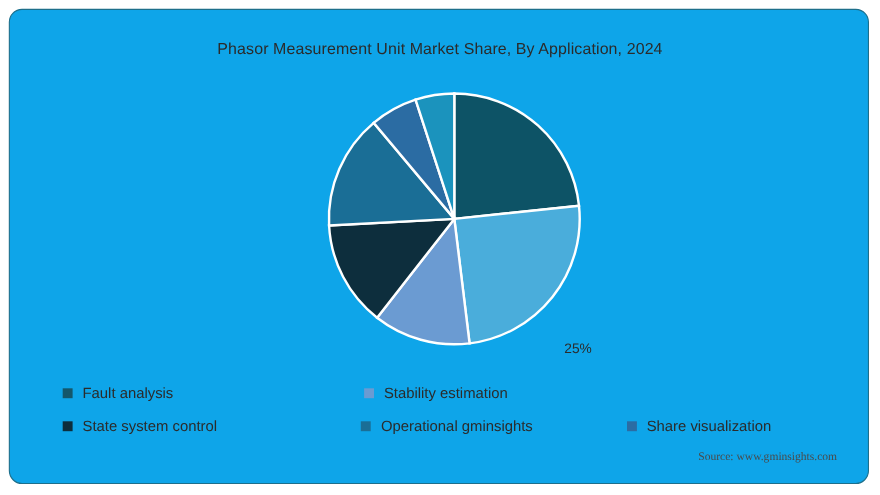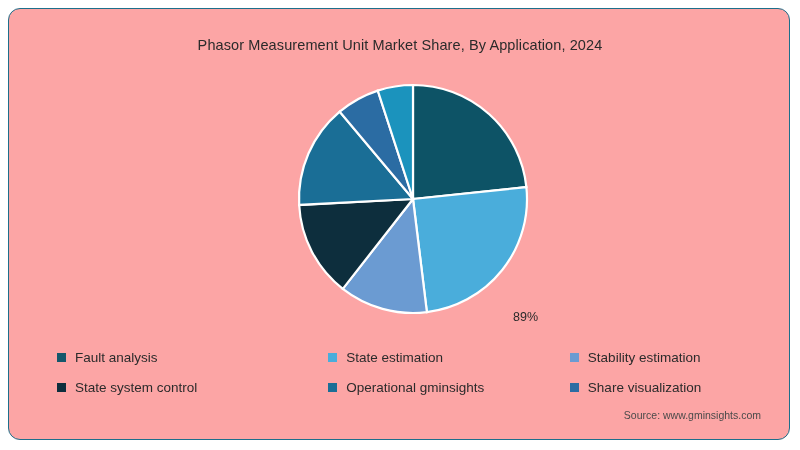--- a/index.html
+++ b/index.html
@@ -10,21 +10,21 @@
     width: 800px; height: 450px;
     font-family: "Liberation Sans", sans-serif;
     overflow: hidden;
   }
   #frame {
     position: absolute;
     left: 8px; top: 8px;
     width: 782px; height: 432px;
     border: 1px solid #1d6f8b;
     border-radius: 12px;
-    background: #fca5a5;
+    background: #0ea5e9;
     box-sizing: border-box;
   }
   #chart-title {
     position: absolute;
     left: 0; top: 28px;
     width: 782px;
     text-align: center;
     font-size: 14.5px;
     color: #2b2b2b;
     letter-spacing: 0.1px;
@@ -69,20 +69,21 @@
   .legend-label {
     font-size: 13.5px;
     color: #2b2b2b;
     white-space: nowrap;
   }
   #source {
     position: absolute;
     right: 28px; bottom: 18px;
     font-size: 10.5px;
     color: #4a4a4a;
+    font-family: Liberation Serif, serif;
   }
 </style>
 </head>
 <body>
 
 <div id="frame">
 
   <div id="chart-title">Phasor Measurement Unit Market Share, By Application, 2024</div>
 
   <div id="pie-area">
@@ -90,32 +91,28 @@
       <g id="pie-slices">
           <path d="M 404 128 L 404.00 14.00 A 114 114 0 0 1 517.38 116.08 Z" fill="#0d5366" stroke="#ffffff" stroke-width="2.2"></path>
           <path d="M 404 128 L 517.38 116.08 A 114 114 0 0 1 417.89 241.15 Z" fill="#4aaddb" stroke="#ffffff" stroke-width="2.2"></path>
           <path d="M 404 128 L 417.89 241.15 A 114 114 0 0 1 333.81 217.83 Z" fill="#6b9bd2" stroke="#ffffff" stroke-width="2.2"></path>
           <path d="M 404 128 L 333.81 217.83 A 114 114 0 0 1 290.16 133.97 Z" fill="#0d2e3d" stroke="#ffffff" stroke-width="2.2"></path>
           <path d="M 404 128 L 290.16 133.97 A 114 114 0 0 1 330.72 40.67 Z" fill="#1a6e96" stroke="#ffffff" stroke-width="2.2"></path>
           <path d="M 404 128 L 330.72 40.67 A 114 114 0 0 1 368.77 19.58 Z" fill="#2b6ca3" stroke="#ffffff" stroke-width="2.2"></path>
           <path d="M 404 128 L 368.77 19.58 A 114 114 0 0 1 404.00 14.00 Z" fill="#1b93bd" stroke="#ffffff" stroke-width="2.2"></path>
         </g>
     </svg>
-    <div id="pie-label">89%</div>
+    <div id="pie-label">25%</div>
   </div>
 
   <div id="legend">
     <div class="legend-row">
       <div class="legend-item c1">
         <span class="swatch" style="background: rgb(20, 87, 107);"></span>
         <span class="legend-label">Fault analysis</span>
-      </div>
-      <div class="legend-item c2">
-        <span class="swatch" style="background: rgb(74, 173, 219);"></span>
-        <span class="legend-label">State estimation</span>
       </div>
       <div class="legend-item c3">
         <span class="swatch" style="background: rgb(107, 155, 210);"></span>
         <span class="legend-label">Stability estimation</span>
       </div>
     </div>
     <div class="legend-row">
       <div class="legend-item c1">
         <span class="swatch" style="background: rgb(13, 46, 61);"></span>
         <span class="legend-label">State system control</span>

